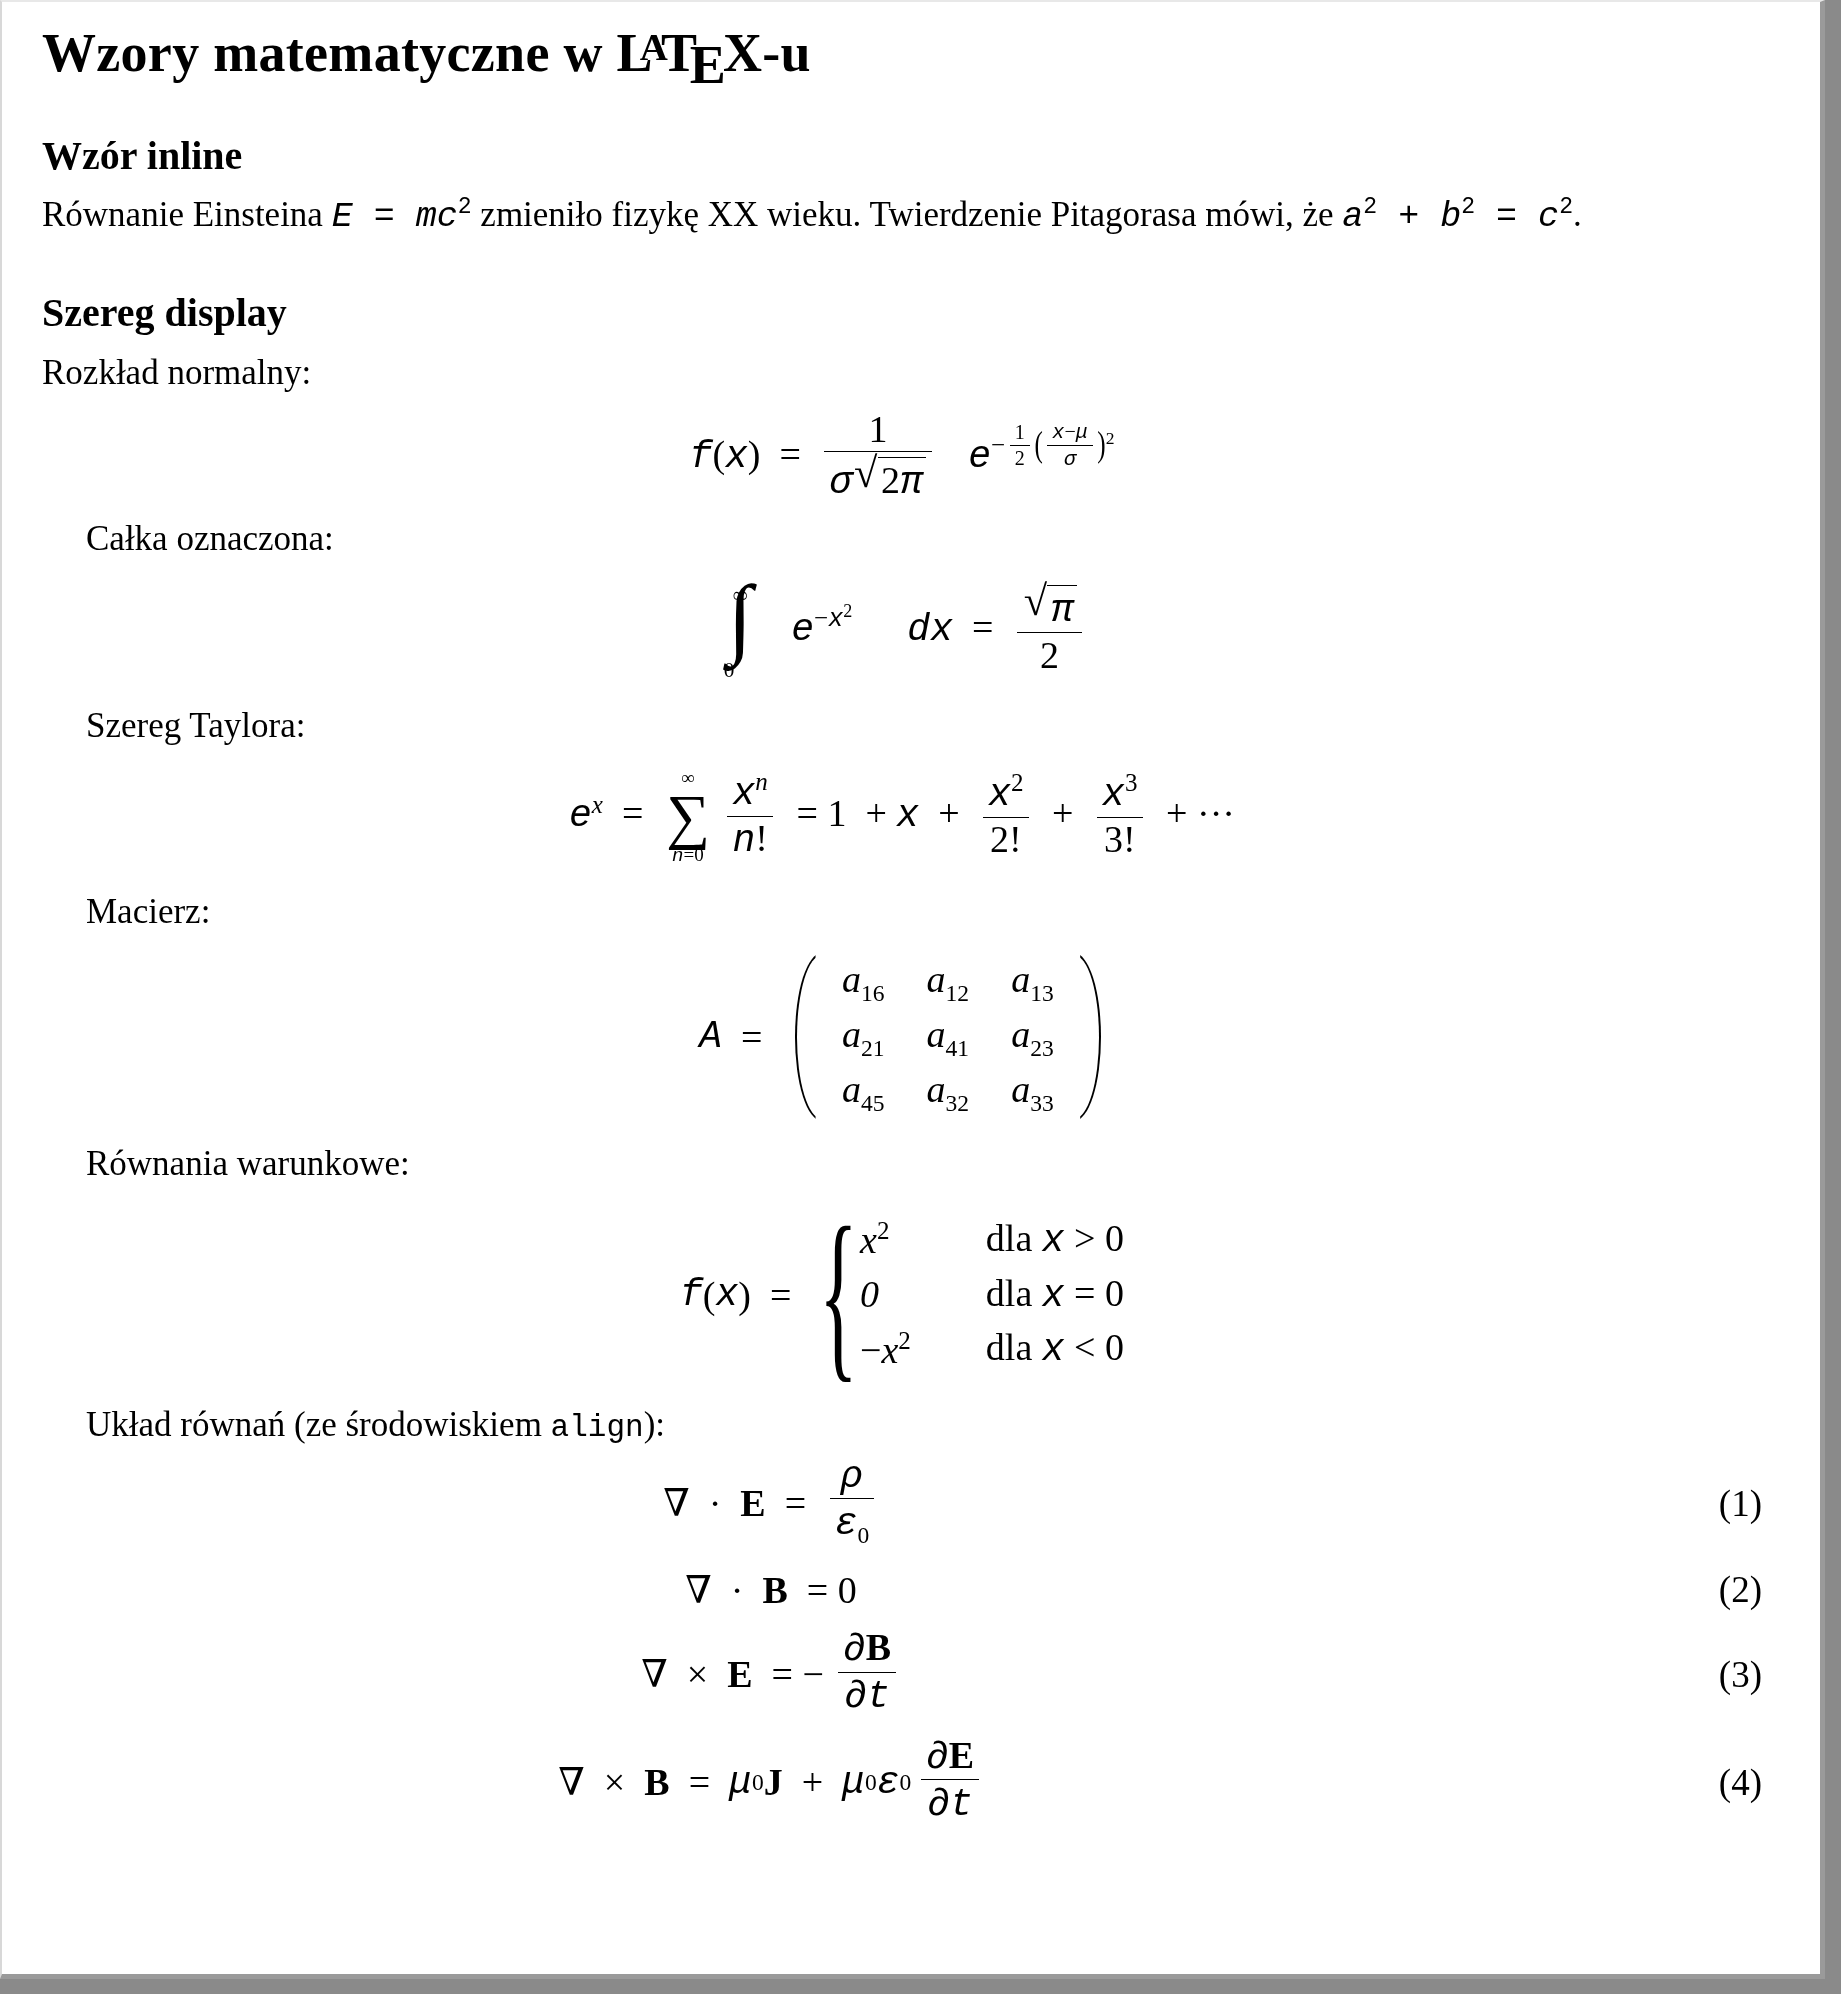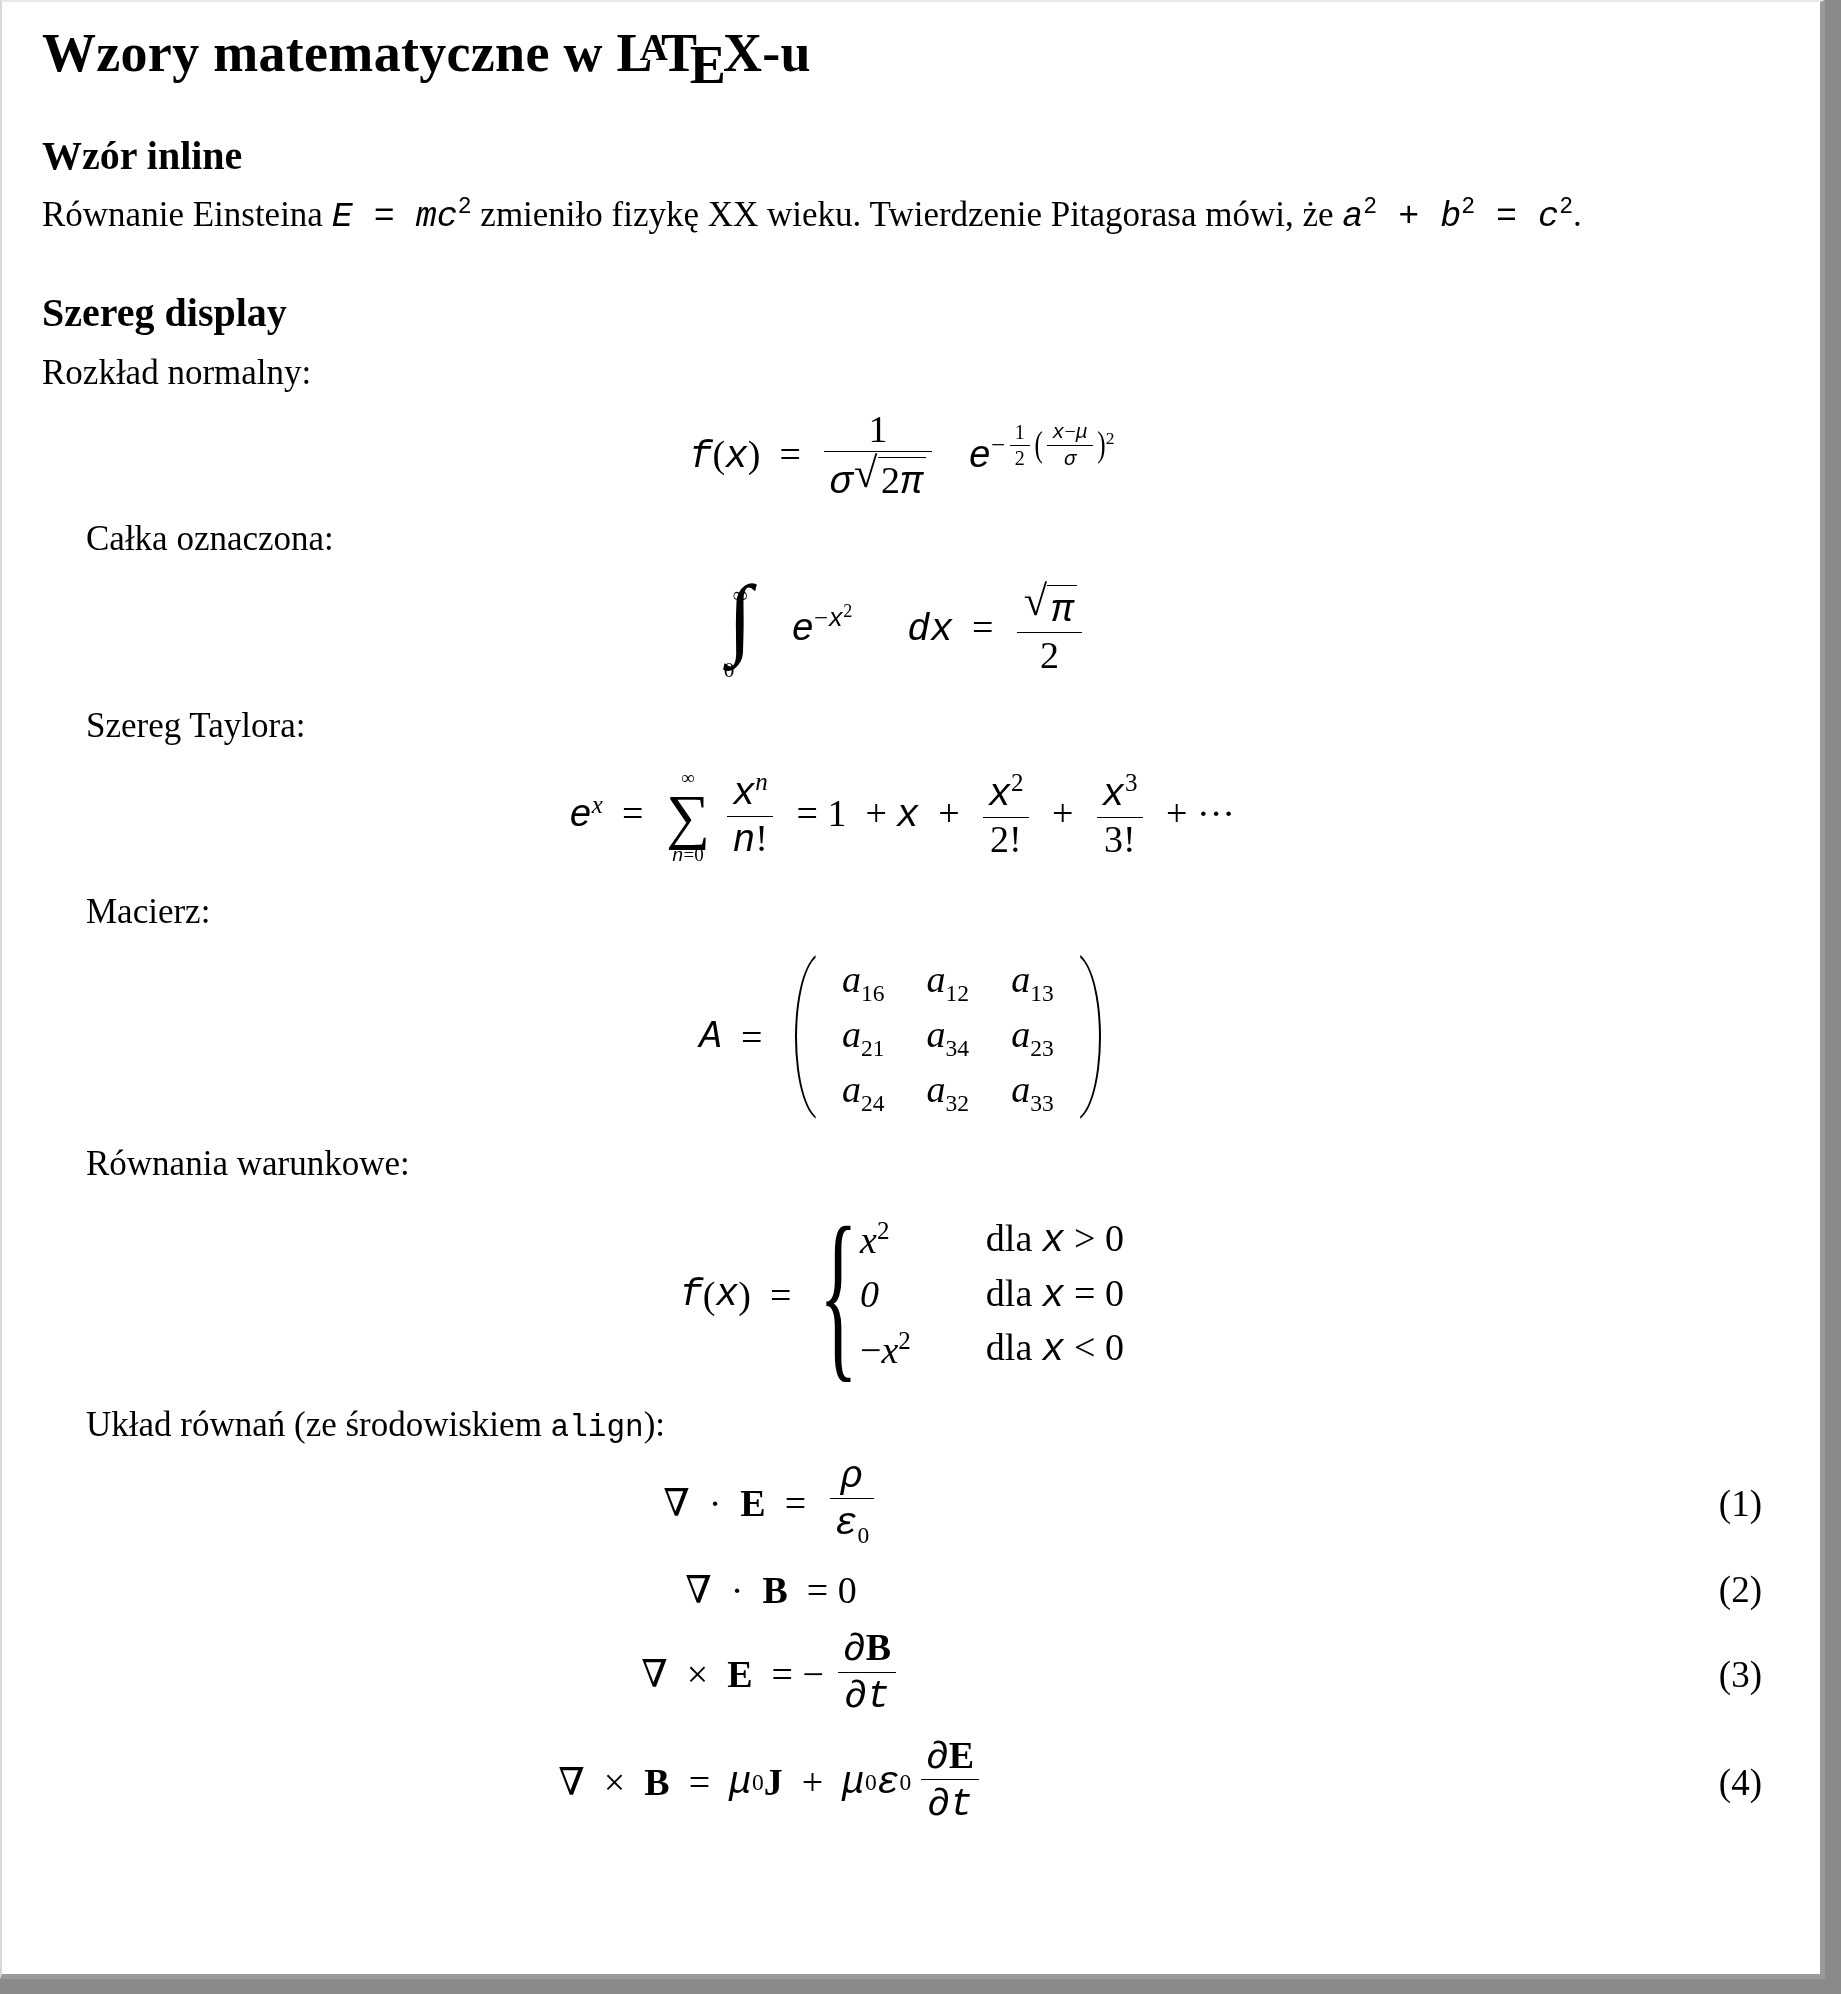--- a/index.html
+++ b/index.html
@@ -350,25 +350,25 @@
         <span class="paren-l"></span>
         <table class="mtx">
           <tbody>
               <tr>
             <td>a<span class="sub">16</span></td>
             <td>a<span class="sub">12</span></td>
             <td>a<span class="sub">13</span></td>
           </tr>
           <tr>
             <td>a<span class="sub">21</span></td>
-            <td>a<span class="sub">34</span></td>
+            <td>a<span class="sub">41</span></td>
             <td>a<span class="sub">23</span></td>
           </tr>
           <tr>
-            <td>a<span class="sub">24</span></td>
+            <td>a<span class="sub">45</span></td>
             <td>a<span class="sub">32</span></td>
             <td>a<span class="sub">33</span></td>
           </tr>
         </tbody>
           </table>
         <span class="paren-r"></span>
       </span>
     </div>
 
     <p class="lbl indent">Równania warunkowe:</p>

